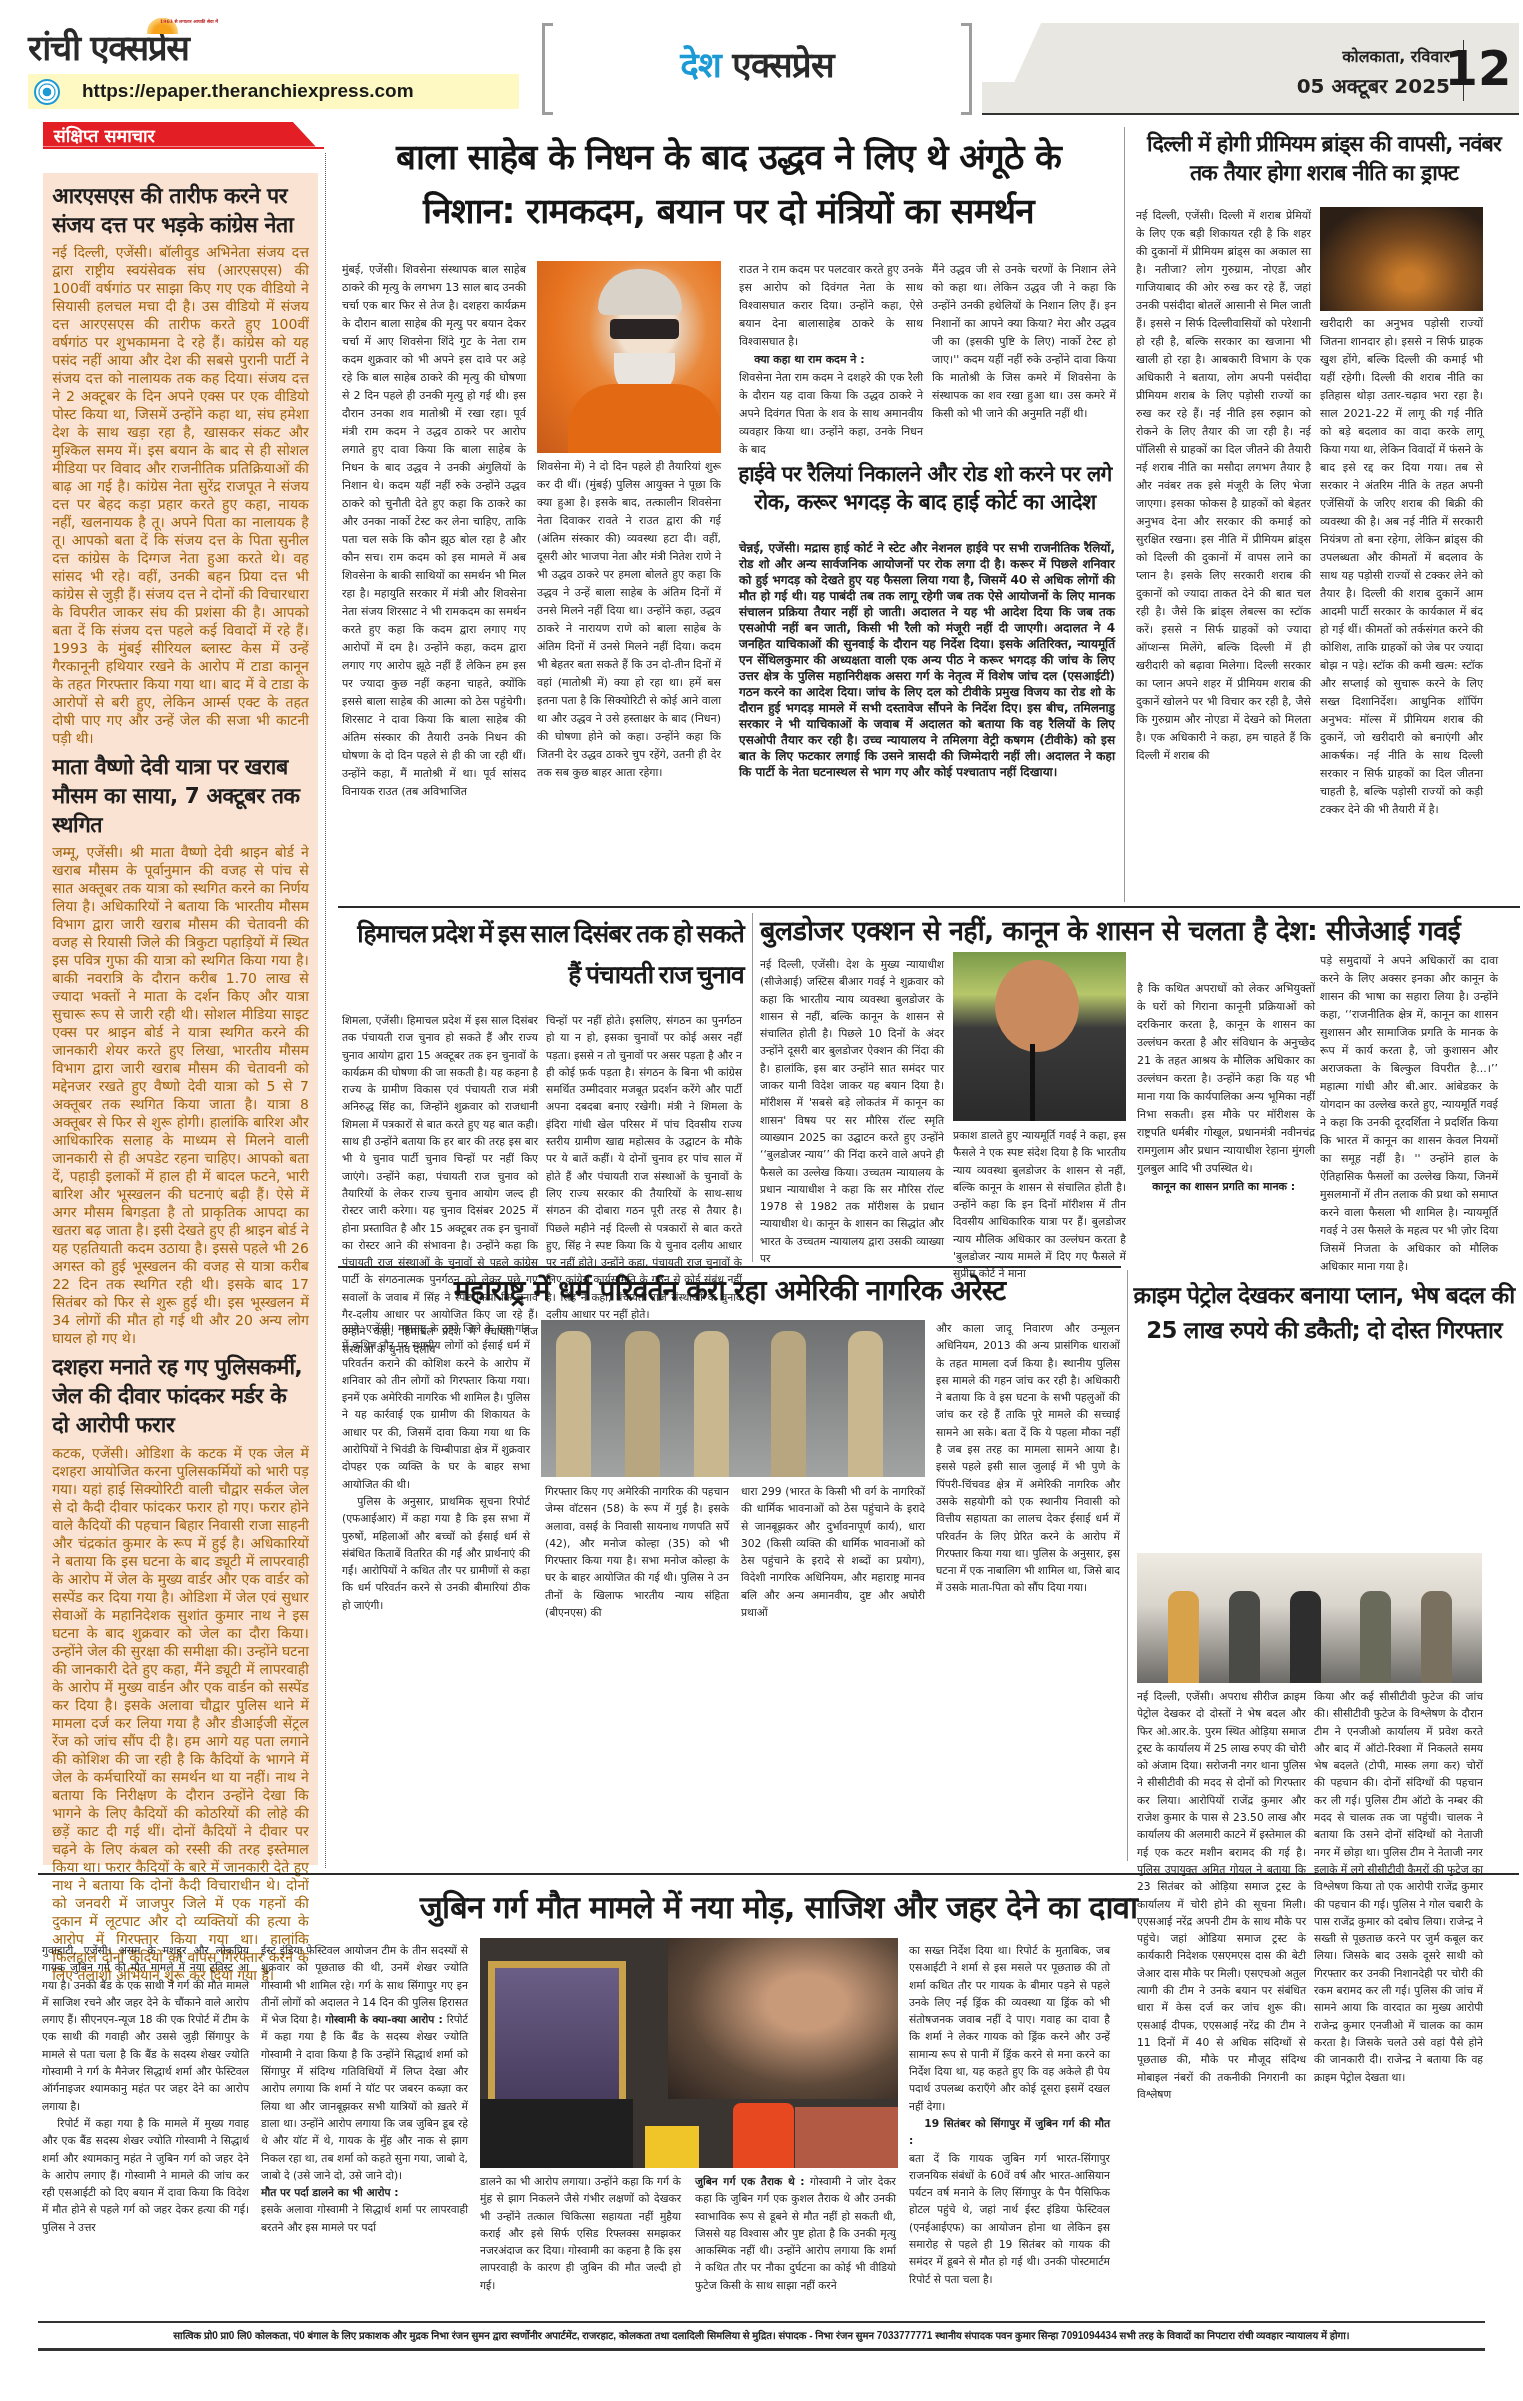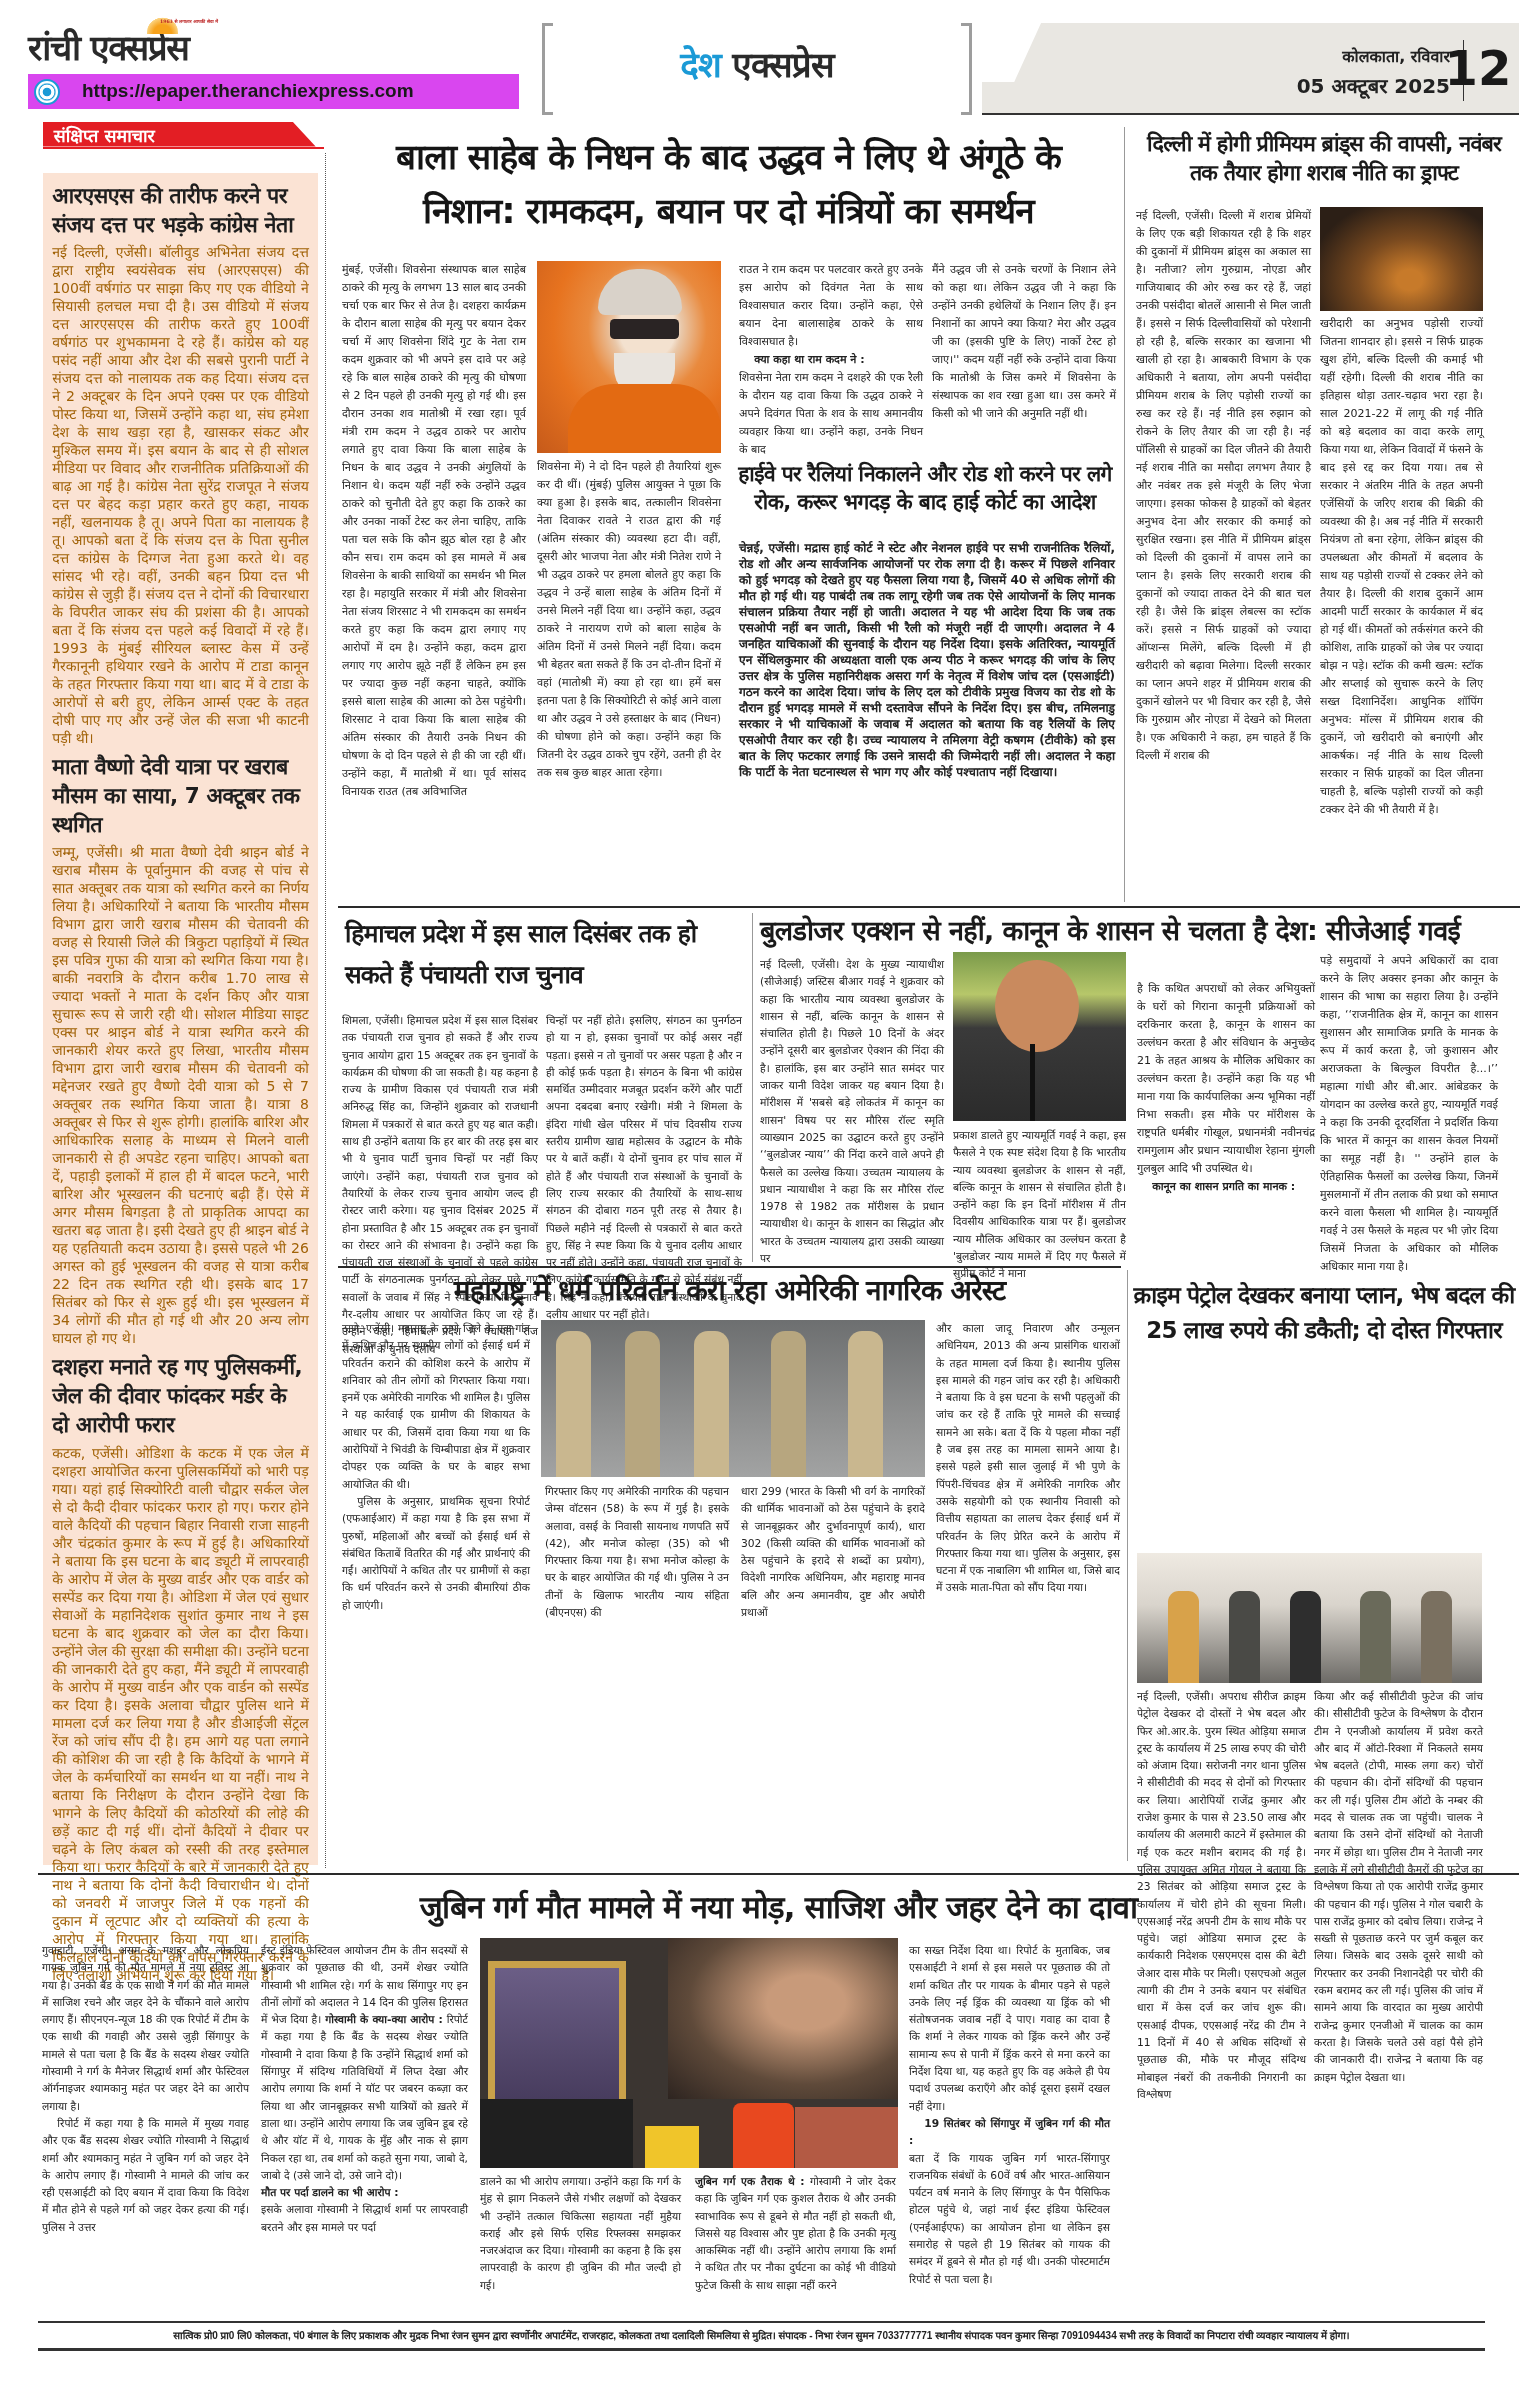--- a/index.html
+++ b/index.html
@@ -5,21 +5,21 @@
   * { box-sizing: border-box; margin: 0; padding: 0; }
   body { width: 1523px; height: 2401px; background: #fff; font-family: "DejaVu Sans", sans-serif; color: #1a1a1a; position: relative; overflow: hidden; }
   .abs { position: absolute; }
   .txt { font-size: 12px; line-height: 20px; text-align: justify; color: #222; }
   .hl { font-family: "DejaVu Sans", sans-serif; font-weight: bold; color: #151515; letter-spacing: -0.8px; }
   .photo { position: absolute; overflow: hidden; }
   
   #logo { left: 28px; top: 23px; width: 200px; height: 46px; font-family: "DejaVu Serif", serif; font-weight: bold; font-size: 35px; color: #2a2a2a; letter-spacing: -1.5px; }
   #logo .sun { position: absolute; left: 119px; top: -6.1px; width: 31px; height: 17px; border-radius: 31px 31px 0 0; background: radial-gradient(circle at 50% 100%, #f7a21b 40%, #fbd380 70%, transparent 72%); }
   #logo .tag { position: absolute; left: 132px; top: -4.6px; font-size: 4.6px; color: #b22; letter-spacing: 0; }
-  #urlbar { left: 28px; top: 74px; width: 491px; height: 35px; background: #d946ef; }
+  #urlbar { left: 28px; top: 74px; width: 491px; height: 35px; background: #fef9c3; }
   #urlbar .ico { position:absolute; left: 6.1px; top: 4.6px; width: 26px; height: 26px; border-radius: 50%; border: 2.3px solid #1b9ad6; background: radial-gradient(circle, #1b9ad6 25%, #fff 30%, #fff 45%, #1b9ad6 50%, #fff 60%); }
   #urlbar .u { position: absolute; left: 54px; top: 6.1px; font-family: "Liberation Sans", sans-serif; font-weight: bold; font-size: 19px; color: #1a1a1a; }
   #section-box { left: 542px; top: 23px; width: 430px; height: 92px; }
   #section-box .br { position: absolute; top: 0; width: 10.7px; height: 92px; border: 3.8px solid #9d9d9d; }
   #section-box .br.l { left: 0; border-right: none; }
   #section-box .br.r { right: 0; border-left: none; }
   #section-title { position: absolute; left: 0; right: 0; top: 17px; text-align: center; font-size: 35px; font-weight: bold; letter-spacing: -0.8px; }
   #section-title .a { color: #1b9ad6; }
   #section-title .b { color: #2a2a2a; }
   #dateblock { left: 982px; top: 23px; width: 537px; height: 92px; background: #e9e7e2; clip-path: polygon(11% 0, 100% 0, 100% 100%, 0 100%, 0 64%, 6% 64%); border-bottom: 2.3px solid #333; }
@@ -45,21 +45,21 @@
   #bala-photo .robe { position:absolute; left: 31px; bottom: 0; width: 153px; height: 69px; background: #e36a12; border-radius: 46px 46px 0 0; }
   
   #hw-hl { left: 733px; top: 460px; width: 384px; font-size: 21px; line-height: 28px; text-align: center; font-weight: bold; letter-spacing: -0.6px; }
   #hw-body { left: 739px; top: 540px; width: 376px; font-size: 12px; line-height: 16px; text-align: justify; font-weight: bold; color: #222; }
   
   #delhi-hl { left: 1132px; top: 129px; width: 384px; font-size: 21.5px; line-height: 29px; text-align: center; font-weight: bold; letter-spacing: -0.8px; }
   #delhi-photo { left: 1320px; top: 207px; width: 163px; height: 104px; background: radial-gradient(ellipse at 55% 70%, #c77a2a 10%, #7a4a1f 40%, #2c1f16 80%); }
   .hr-thick { position: absolute; height: 2.3px; background: #2a2a2a; }
   .vline { position: absolute; width: 0.8px; background: #999; }
   
-  #him-hl { left: 345px; top: 913px; width: 399px; font-size: 24.6px; line-height: 41px; text-align: left; font-weight: bold; letter-spacing: -0.8px; }
+  #him-hl { left: 345px; top: 913px; width: 399px; font-size: 24.6px; line-height: 41px; text-align: right; font-weight: bold; letter-spacing: -0.8px; font-family: Liberation Serif, serif; }
   
   #bul-hl { left: 760px; top: 917px; width: 752px; font-size: 27px; line-height: 28px; text-align: left; font-weight: bold; letter-spacing: -0.6px; }
   #gavai-photo { left: 953px; top: 952px; width: 173px; height: 169px; background: linear-gradient(180deg, #7a9a4a 0%, #b7c76a 25%, #3a3a3a 45%, #2b2b2b 100%); }
   #gavai-photo .face { position:absolute; left: 42px; top: 7.7px; width: 84px; height: 92px; border-radius: 50%; background: #c98a5e; }
   #gavai-photo .mic { position:absolute; left: 77px; top: 92px; width: 4.6px; height: 77px; background: #111; }
   
   #mh-hl { left: 338px; top: 1272px; width: 783px; font-size: 28px; line-height: 37px; text-align: center; font-weight: bold; letter-spacing: -0.8px; }
   #police-photo { left: 541px; top: 1320px; width: 384px; height: 157px; background: linear-gradient(180deg, #6d6f70 0%, #8e8f8f 60%, #a2a3a3 100%); }
   #police-photo .p { position:absolute; bottom: 0; width: 35px; height: 146px; background: #c9b78f; border-radius: 14px 14px 0 0; }
   

